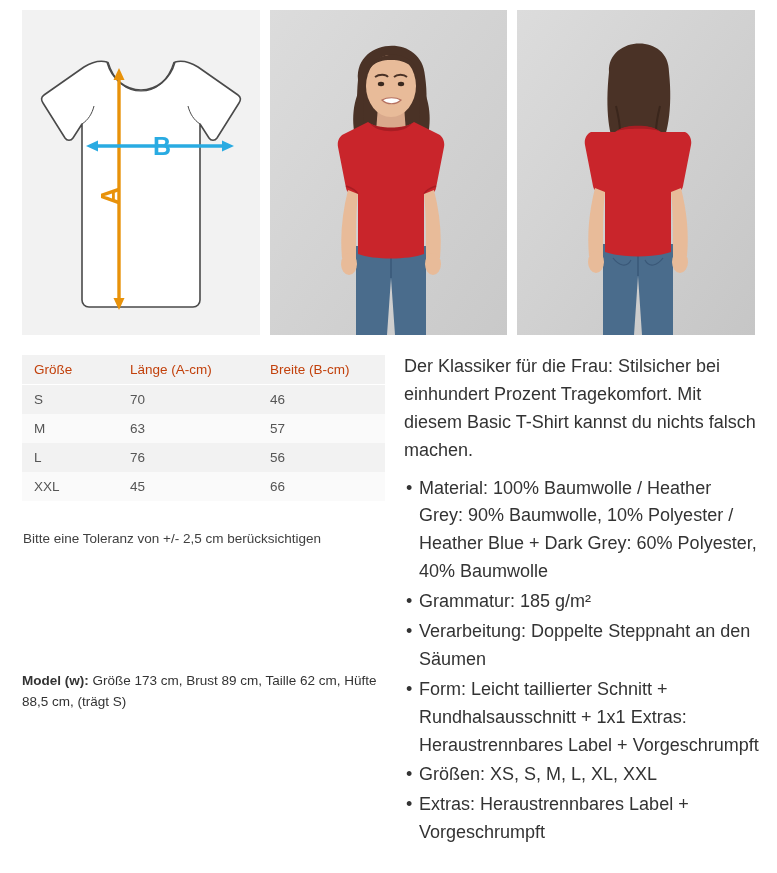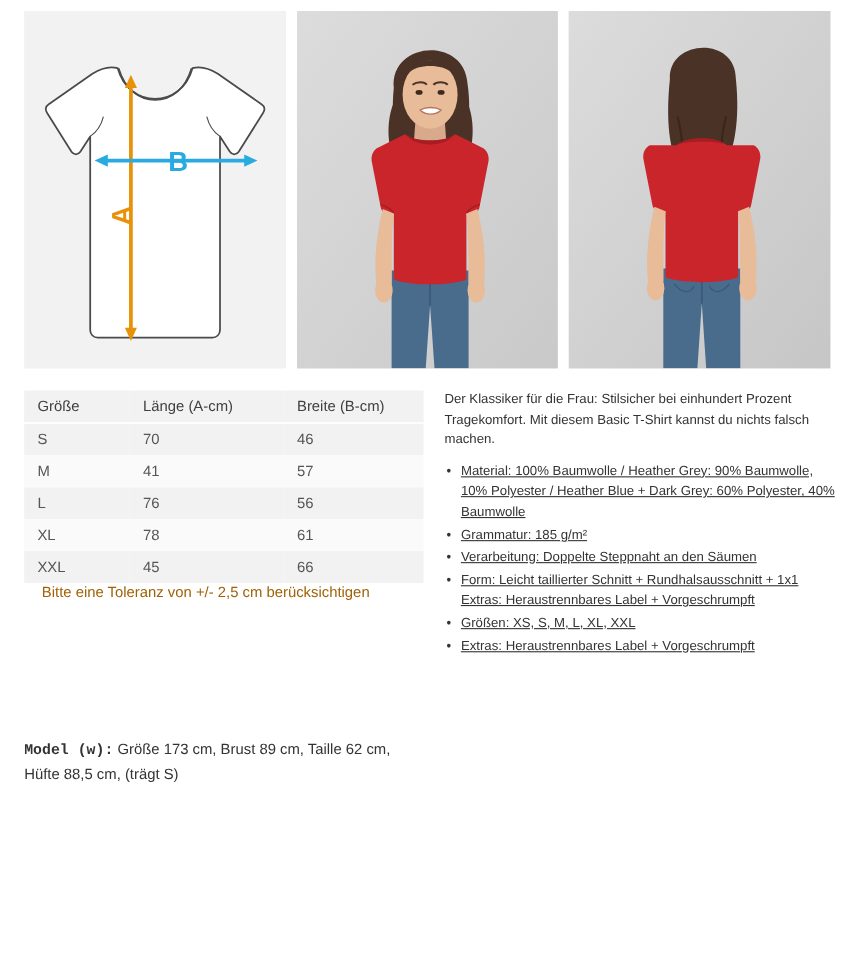--- a/index.html
+++ b/index.html
@@ -54,66 +54,65 @@
     border-collapse: collapse;
     font-size: 13.5px;
   }
   .size-table th, .size-table td {
     text-align: left;
     padding: 7px 0 7px 12px;
     font-weight: normal;
     color: #555555;
   }
   .size-table thead th {
-    color: #404040;
+    color: #c2410c;
     border-bottom: 1px solid #ffffff;
     background: #f2f2f2;
   }
   .size-table tbody tr:nth-child(odd) { background: #f2f2f2; }
   .size-table tbody tr:nth-child(even) { background: #fafafa; }
   .size-table col.c1 { width: 96px; }
   .size-table col.c2 { width: 140px; }
   .size-table col.c3 { width: 127px; }
 
   .tolerance-note {
     position: absolute;
-    left: 38px;
+    left: 23px;
     top: 531px;
     width: 380px;
     font-size: 13.5px;
-    color: #a16207;
+    color: #404040;
   }
 
   .model-note {
     position: absolute;
     left: 22px;
     top: 671px;
     width: 368px;
     font-size: 13.5px;
     line-height: 1.55;
     color: #333333;
   }
-  .model-note b { font-weight: bold; font-family: Liberation Mono, monospace; }
+  .model-note b { font-weight: bold; }
 
   
   .desc {
     position: absolute;
     left: 404px;
     top: 353px;
     width: 356px;
-    font-size: 12px;
+    font-size: 18px;
     line-height: 1.55;
     color: #333333;
   }
   .desc p { margin: 0 0 10px 0; }
   .desc ul {
     list-style: none;
     margin: 0;
     padding: 0;
-    text-decoration: underline;
   }
   .desc li {
     position: relative;
     padding-left: 15px;
     margin-bottom: 2px;
   }
   .desc li:before {
     content: "\2022";
     position: absolute;
     left: 2px;
@@ -247,32 +246,27 @@
       </tr>
     </thead>
     <tbody>
       <tr>
         <td>S</td>
         <td>70</td>
         <td>46</td>
       </tr>
       <tr>
         <td>M</td>
-        <td>41</td>
+        <td>63</td>
         <td>57</td>
       </tr>
       <tr>
         <td>L</td>
         <td>76</td>
         <td>56</td>
-      </tr>
-      <tr>
-        <td>XL</td>
-        <td>78</td>
-        <td>61</td>
       </tr>
       <tr>
         <td>XXL</td>
         <td>45</td>
         <td>66</td>
       </tr>
     </tbody>
   </table>
 
   <div class="tolerance-note">Bitte eine Toleranz von +/- 2,5 cm berücksichtigen</div>

